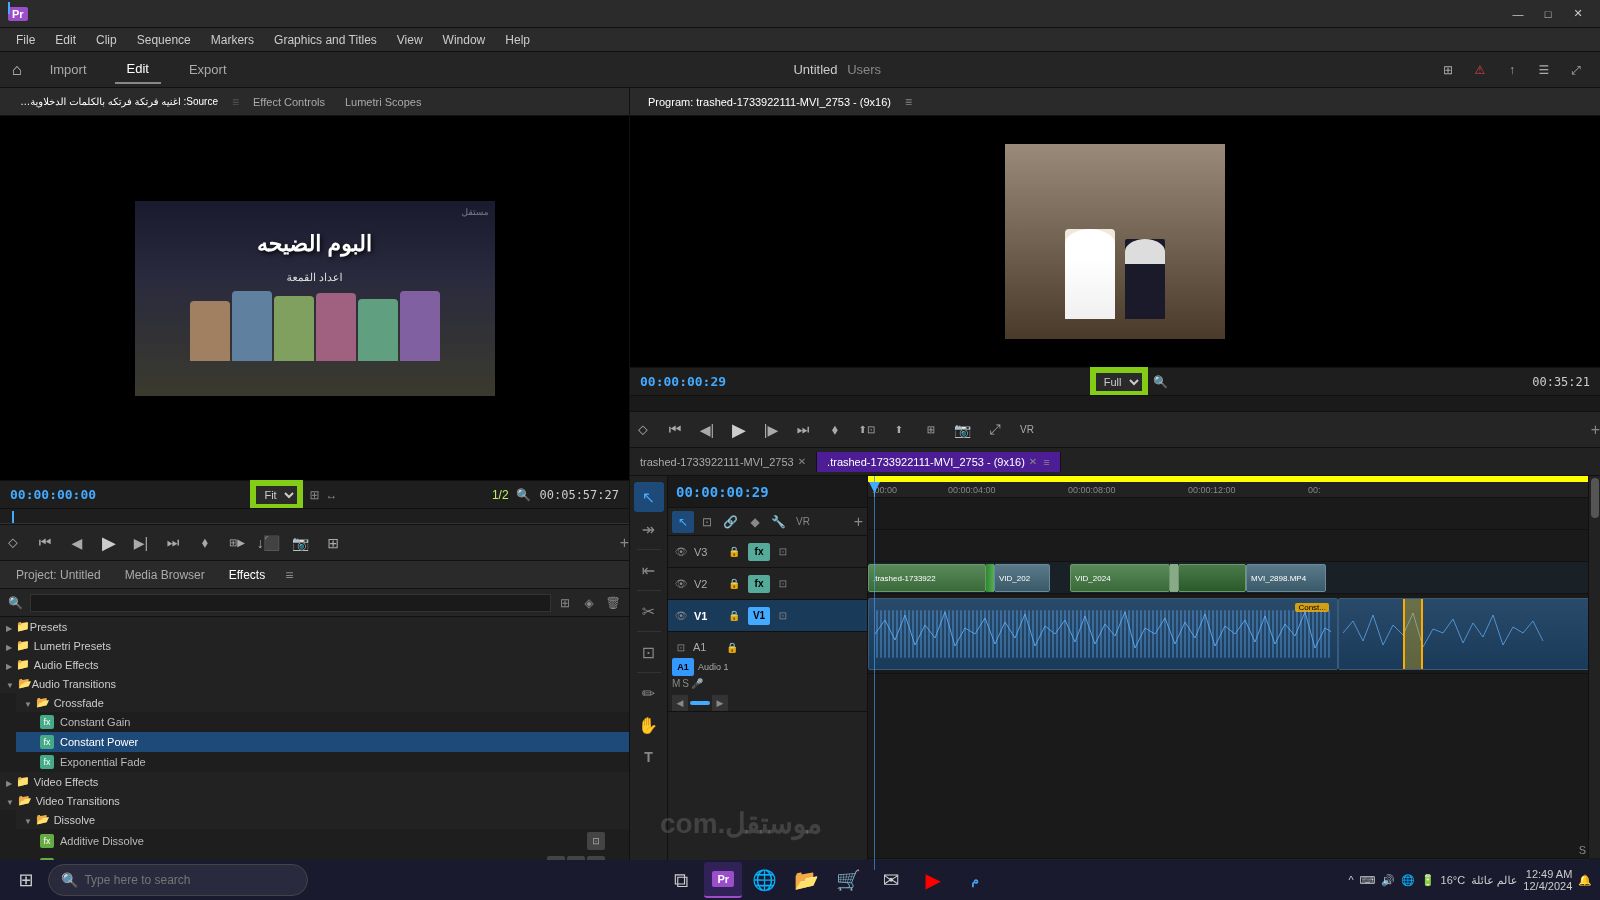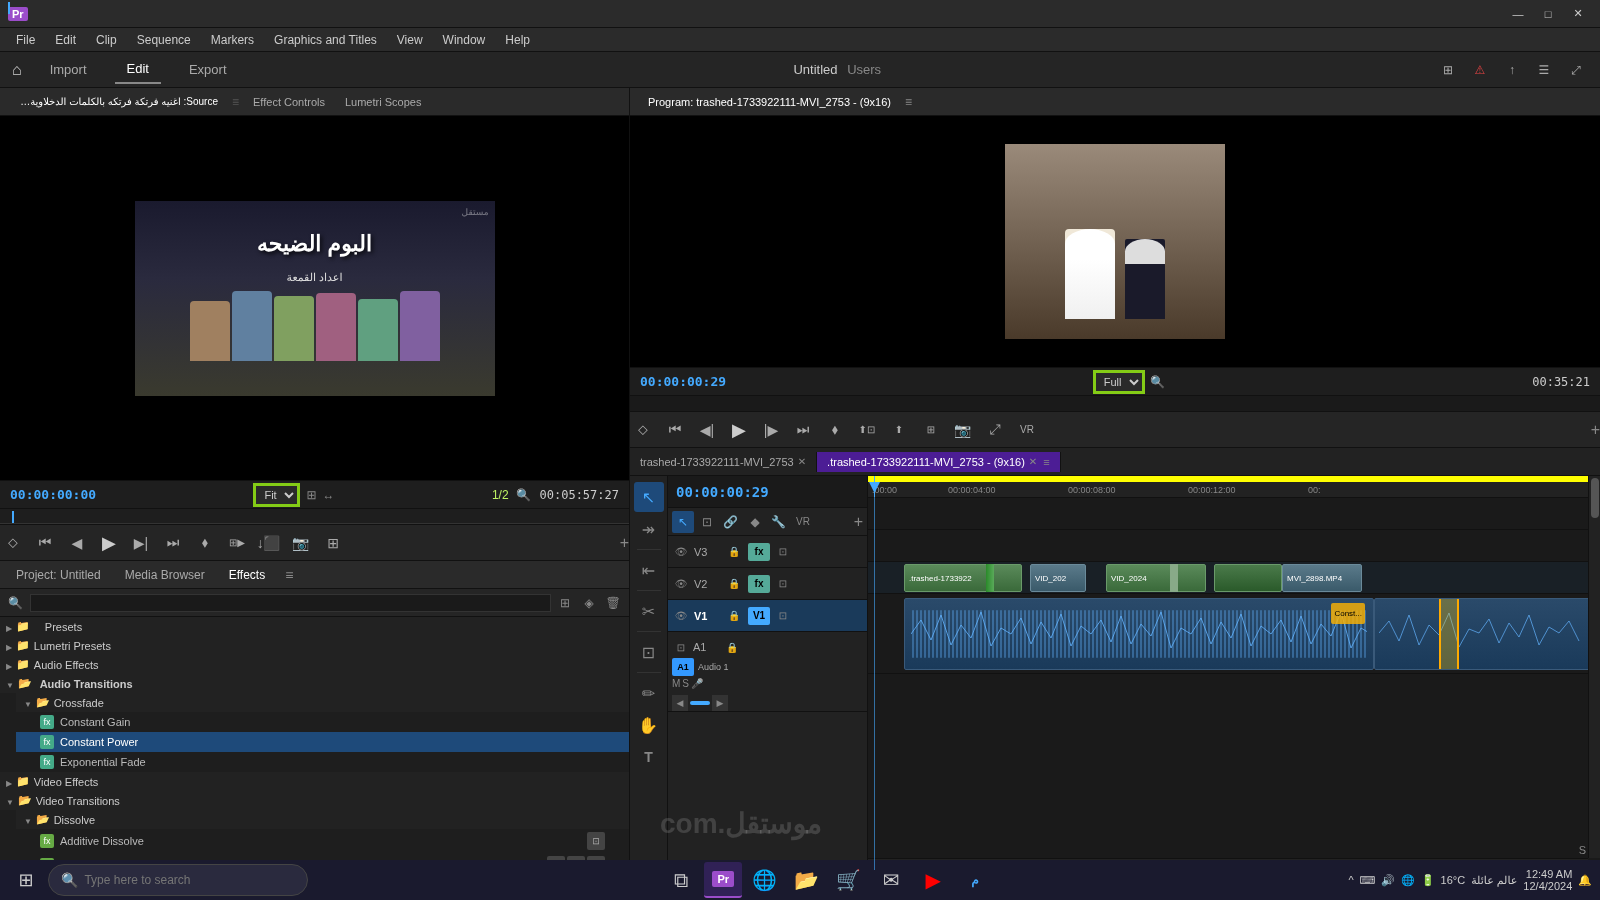--- a/index.html
+++ b/index.html
@@ -76,21 +76,21 @@
       background: #1e1e1e;
       height: 28px;
       display: flex;
       align-items: center;
       justify-content: space-between;
       padding: 0 10px;
       border-top: 1px solid #111;
     }
     .timecode { color: #4af; font-size: 13px; font-weight: bold; font-family: monospace; }
     .timecode-right { color: #ccc; font-size: 12px; font-family: monospace; }
-    .fit-select { background: #2a2a2a; border: 3px solid #84cc16; color: #ccc; padding: 2px 4px; font-size: 11px; }
+    .fit-select { background: #2a2a2a; border: 6px solid #84cc16; color: #ccc; padding: 2px 4px; font-size: 11px; }
 
     
     .ruler-bar {
       background: #1e1e1e;
       height: 16px;
       border-top: 1px solid #111;
       position: relative;
     }
 
     
@@ -242,30 +242,29 @@
       position: absolute;
       height: 28px;
       top: 2px;
       border-radius: 2px;
       display: flex;
       align-items: center;
       overflow: hidden;
       font-size: 9px;
       color: #fff;
       padding: 0 4px;
-      margin-left: 36px;
     }
     .tl-clip.video { background: linear-gradient(180deg, #5a8a5a 0%, #3a6a3a 100%); border: 1px solid #6a9a6a; }
     .tl-clip.video2 { background: linear-gradient(180deg, #5a7a8a 0%, #3a5a6a 100%); border: 1px solid #6a8a9a; }
     .tl-clip.audio { height: 72px; top: 4px; background: linear-gradient(180deg, #2a4a6a 0%, #1a3a5a 100%); border: 1px solid #3a5a7a; }
 
     
     .waveform { width: 100%; height: 100%; position: relative; overflow: hidden; }
 
-    .const-power-badge { position: absolute; right: 4px; top: 4px; background: rgba(255,180,0,0.8); color: #000; font-size: 8px; padding: 6px 3px; border-radius: 2px; }
+    .const-power-badge { position: absolute; right: 4px; top: 4px; background: rgba(255,180,0,0.8); color: #000; font-size: 8px; padding: 0 3px; border-radius: 2px; }
 
     
     #tl-vscroll { width: 12px; background: #222; border-left: 1px solid #111; }
 
     
     #toolbox {
       width: 38px;
       background: #222;
       border-right: 1px solid #111;
       display: flex;
@@ -538,21 +537,21 @@
         <span class="icon-btn">⊞</span>
         <span class="icon-btn">◈</span>
         <span class="icon-btn">🗑</span>
       </div>
       <div id="effects-list">
 
         <div class="fx-group">
           <div class="fx-group-header">
             <span class="triangle closed"></span>
             <span style="margin-left:4px;">📁</span>
-            <span style="margin-left:15px;">Presets</span>
+            <span style="margin-left:0;">Presets</span>
           </div>
         </div>
 
         <div class="fx-group">
           <div class="fx-group-header">
             <span class="triangle closed"></span>
             <span style="margin-left:4px;">📁</span>
             <span style="margin-left:4px;">Lumetri Presets</span>
           </div>
         </div>
@@ -562,21 +561,21 @@
             <span class="triangle closed"></span>
             <span style="margin-left:4px;">📁</span>
             <span style="margin-left:4px;">Audio Effects</span>
           </div>
         </div>
 
         <div class="fx-group">
           <div class="fx-group-header">
             <span class="triangle open"></span>
             <span style="margin-left:4px;">📂</span>
-            <span style="margin-left:8px;font-weight:bold;">Audio Transitions</span>
+            <span style="margin-left:0;">Audio Transitions</span>
           </div>
 
           <div style="padding-left:16px;">
             <div class="fx-group-header" style="padding-left:8px;">
               <span class="triangle open"></span>
               <span style="margin-left:4px;">📂</span>
               <span style="margin-left:4px;">Crossfade</span>
             </div>
             <div class="fx-item">
               <span style="width:14px;height:14px;background:#4a8;display:inline-flex;align-items:center;justify-content:center;font-size:9px;color:#fff;border-radius:2px;">fx</span>

